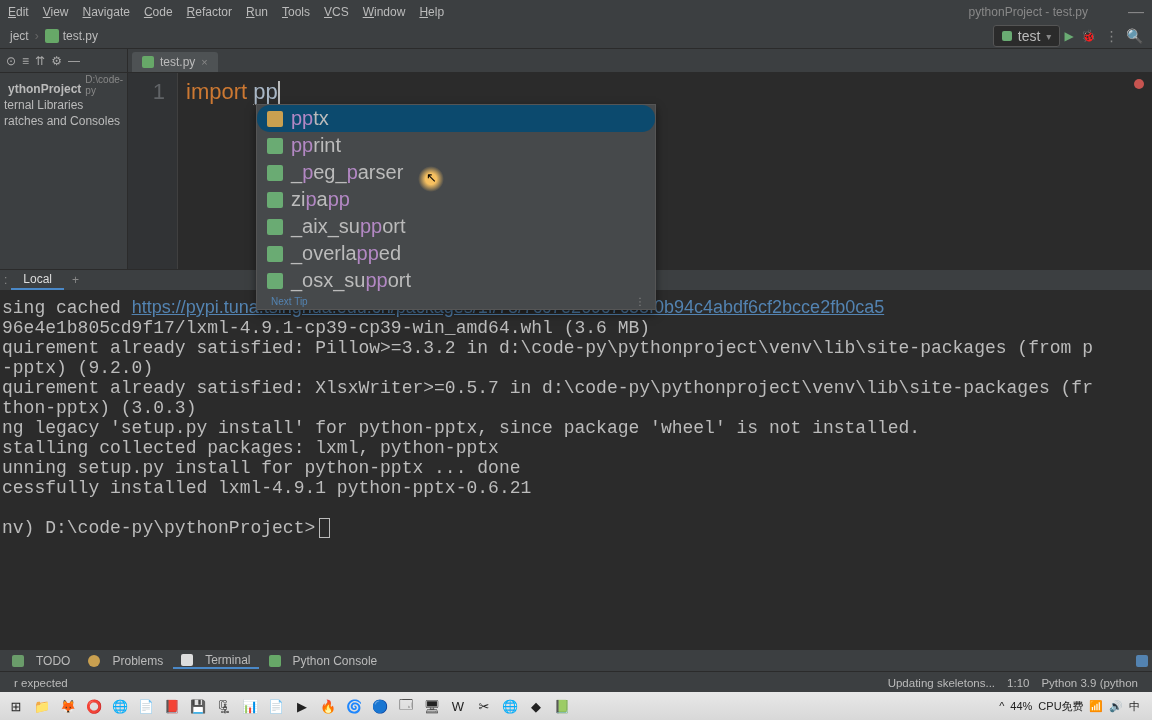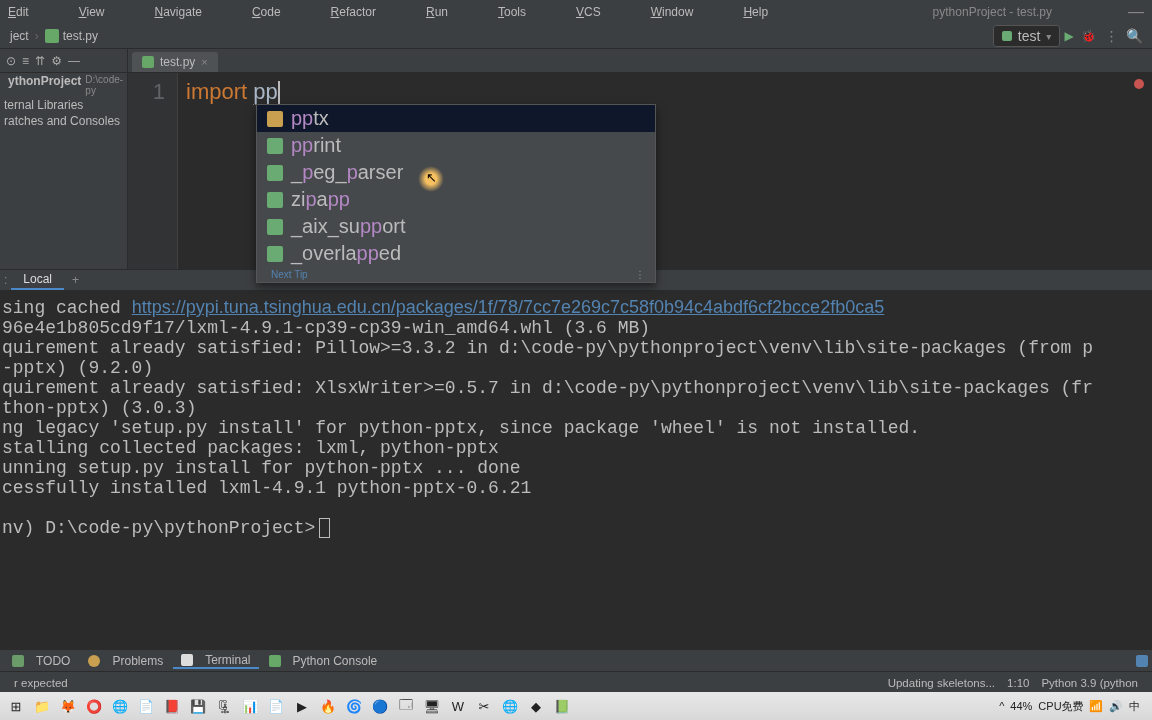--- a/index.html
+++ b/index.html
@@ -1,53 +1,53 @@
 <!DOCTYPE html>
 <html><head>
 <meta charset="utf-8">
 <style>
 * { margin:0; padding:0; box-sizing:border-box; font-family:"Segoe UI",Arial,sans-serif; }
 body { width:1152px; height:720px; background:#3c3f41; color:#bbbbbb; overflow:hidden; position:relative; }
-.menubar { height:24px; background:#3c3f41; display:flex; align-items:center; padding:0 8px; font-size:12px; color:#bbbbbb;gap:36px; }
+.menubar { height:24px; background:#3c3f41; display:flex; align-items:center; padding:0 8px; font-size:12px; color:#bbbbbb; }
 .menubar .menu-item { margin-right:14px; cursor:pointer; }
 .menubar .menu-item::first-letter { text-decoration:underline; }
 .menubar .crumb { margin-left:auto; color:#888; font-size:12px; }
 .min-btn { margin-left:40px; color:#888; font-size:16px; }
 .navbar { height:25px; background:#3c3f41; border-bottom:1px solid #2b2b2b; display:flex; align-items:center; font-size:12px; padding:0 4px; }
 .navbar .crumb-item { padding:2px 6px; display:flex; align-items:center; gap:4px; }
 .navbar .icon-py { width:14px; height:14px; background:#67a868; border-radius:2px; display:inline-flex; align-items:center; justify-content:center; font-size:9px; color:#222; }
 .navbar .spacer { flex:1; }
 .run-cfg { background:#2b2b2b; border:1px solid #555; border-radius:3px; padding:2px 8px; display:flex; align-items:center; gap:6px; font-size:14px; }
 .run-cfg::before { content:""; width:10px; height:10px; background:#6aab73; border-radius:2px; }
 .run-cfg::after { content:"▾"; color:#888; font-size:10px; }
 .tri { color:#6aab73; font-size:12px; margin:0 4px; }
 .bug { color:#6aab73; font-size:12px; margin:0 4px; }
 .dot { color:#888; font-size:14px; margin:0 4px; }
 .main-row { display:flex; height:220px; }
 .sidebar { width:128px; background:#3c3f41; border-right:1px solid #2b2b2b; font-size:12px; }
 .side-toolbar { height:24px; display:flex; align-items:center; gap:6px; padding:0 6px; border-bottom:1px solid #2b2b2b; }
 .side-toolbar .tbi { color:#aaa; font-size:12px; }
-.tree-item { padding:1px 4px; display:flex; align-items:flex-start; gap:4px; }
+.tree-item { padding:1px 4px; display:flex; align-items:flex-end; gap:4px; }
 .tree-item .folder { width:12px; height:10px; background:#c9a050; border-radius:1px; }
 .tree-item .path { color:#888; font-size:10px; }
 .editor-area { flex:1; position:relative; background:#2b2b2b; }
 .file-tabs { height:24px; background:#3c3f41; display:flex; align-items:flex-end; padding-left:4px; border-bottom:1px solid #2b2b2b; }
 .file-tab { background:#4e5254; padding:3px 10px; font-size:12px; display:flex; align-items:center; gap:6px; border-top-left-radius:3px; border-top-right-radius:3px; }
 .file-tab .icon-py { width:12px; height:12px; background:#67a868; border-radius:2px; }
 .file-tab .close { color:#888; font-size:11px; }
 .code-area { position:relative; height:196px; display:flex; font-family:"Consolas","Courier New",monospace; font-size:22px; }
 .gutter { width:50px; background:#313335; color:#606366; padding-top:6px; text-align:right; padding-right:12px; border-right:1px solid #404040; }
 .code-line { padding:6px 8px; color:#a9b7c6; }
 .kw { color:#cc7832; }
 .ident { color:#a9b7c6; border-bottom:1px dotted #808080; }
 .cursor { display:inline-block; width:2px; height:24px; background:#bbbbbb; vertical-align:middle; }
 .warn-dot { position:absolute; right:8px; top:6px; width:10px; height:10px; background:#c75450; border-radius:50%; }
 .autopop { position:absolute; left:256px; top:104px; width:400px; background:#46494b; border:1px solid #555; box-shadow:0 4px 8px rgba(0,0,0,.5); font-family:"Consolas",monospace; font-size:20px; }
 .autopop .row { padding:2px 10px; display:flex; align-items:center; gap:8px; }
-.autopop .row.sel { background:#0f172a; }
+.autopop .row.sel { background:#0c4a6e;border-radius:13px; }
 .autopop .ico { width:16px; height:16px; border-radius:2px; }
 .ico.folder { background:#c9a050; }
 .ico.mod { background:#6aab73; }
 .ac-text { color:#bbbbbb; }
 .ac-text .m { color:#b388c4; }
 .autopop .hint { font-size:10px; font-family:"Segoe UI"; color:#888; padding:2px 10px; display:flex; }
 .hint .tip { color:#5383b1; margin-left:4px; }
 .hint .dots { margin-left:auto; color:#888; }
 .cursor-ring { position:absolute; left:418px; top:166px; width:26px; height:26px; background:radial-gradient(circle,#f6c060 30%,rgba(246,192,96,0) 70%); border-radius:50%; pointer-events:none; z-index:20; }
 .cursor-arrow { position:absolute; left:426px; top:170px; font-size:13px; color:#000; z-index:21; pointer-events:none; }
@@ -165,20 +165,24 @@
       <span class="ac-text">zi<span class="m">p</span>a<span class="m">pp</span></span>
     </div>
     <div class="row">
       <span class="ico mod"></span>
       <span class="ac-text">_aix_su<span class="m">pp</span>ort</span>
     </div>
     <div class="row">
       <span class="ico mod"></span>
       <span class="ac-text">_overla<span class="m">pp</span>ed</span>
     </div>
+    <div class="row">
+      <span class="ico mod"></span>
+      <span class="ac-text">_osx_su<span class="m">pp</span>ort</span>
+    </div>
     <div class="hint">
       <span class="tip">Next Tip</span>
       <span class="dots">⋮</span>
     </div>
   </div>
 <div class="cursor-ring"></div>
 <div class="cursor-arrow">↖</div>
 
 <div class="term-tabs">
   <span class="lbl">:</span>

